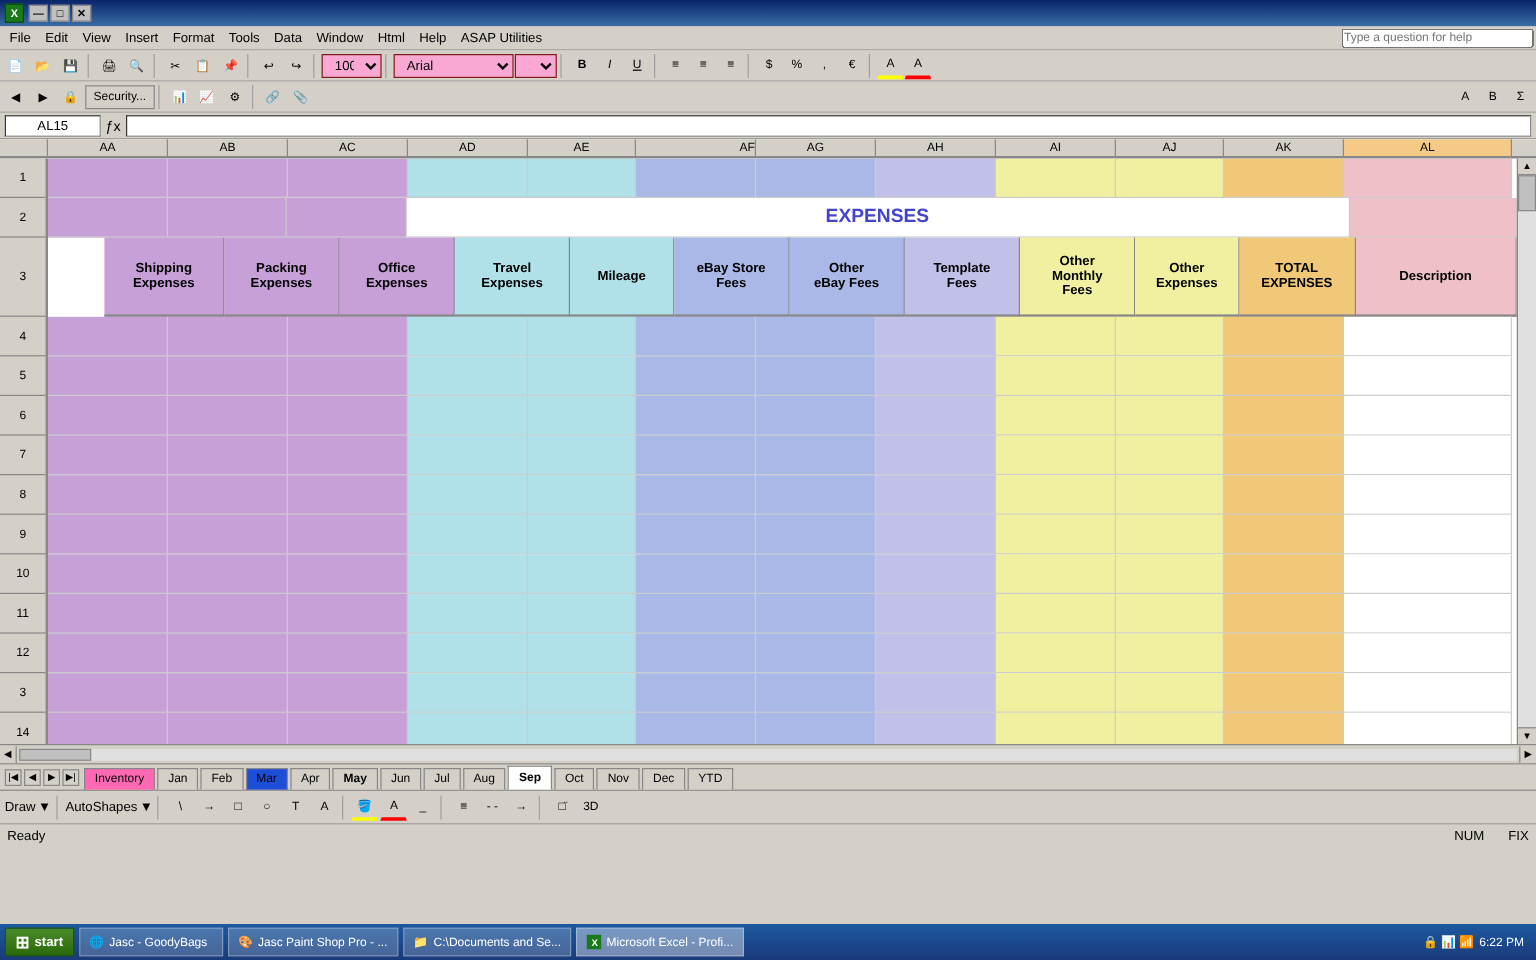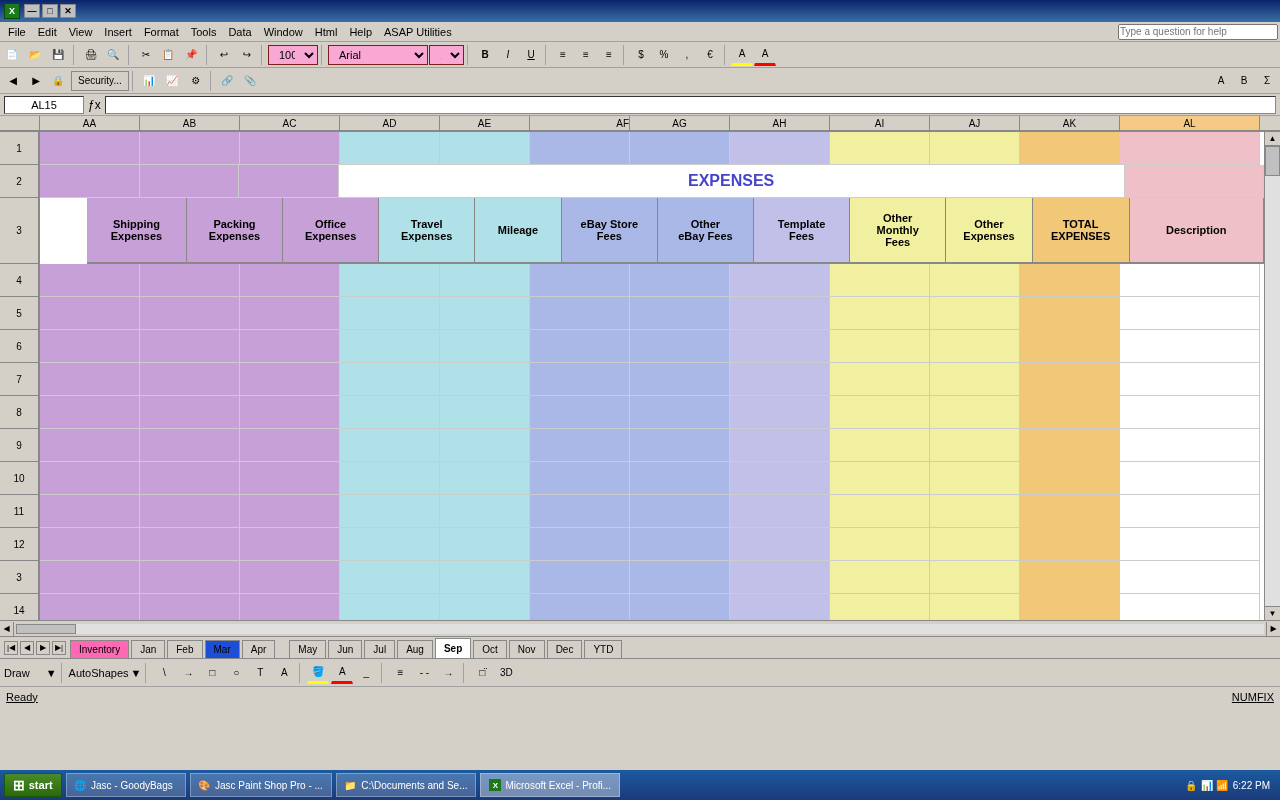--- a/index.html
+++ b/index.html
@@ -57,23 +57,22 @@
     .toolbar2 {
       background: #d4d0c8; height: 26px; display: flex; align-items: center;
       padding: 1px 2px; border-bottom: 1px solid #a0a0a0; gap: 1px; overflow: hidden;
     }
 
     
     .status-bar {
       height: 20px; background: #d4d0c8; border-top: 1px solid #a0a0a0;
       display: flex; align-items: center; padding: 0 6px; font-size: 11px;
       justify-content: space-between;
-      text-decoration: underline;
-    }
-    .status-right { display: flex; }
+    }
+    .status-right { display: flex; gap: 20px; }
 
     
     .draw-toolbar {
       background: #d4d0c8; height: 28px; display: flex; align-items: center;
       padding: 0 4px; border-top: 1px solid #888; gap: 2px; font-size: 11px;
     }
 
     
     .taskbar {
       position: fixed; bottom: 0; left: 0; right: 0; height: 30px;
@@ -456,34 +455,34 @@
     <div style="width:14px;height:14px;border:1px solid #888;background:#d4d0c8;display:flex;align-items:center;justify-content:center;font-size:8px;cursor:pointer;">◀</div>
     <div style="width:14px;height:14px;border:1px solid #888;background:#d4d0c8;display:flex;align-items:center;justify-content:center;font-size:8px;cursor:pointer;">▶</div>
     <div style="width:14px;height:14px;border:1px solid #888;background:#d4d0c8;display:flex;align-items:center;justify-content:center;font-size:8px;cursor:pointer;">▶|</div>
   </div>
   <div id="sheet-tabs-container" style="display:flex;align-items:flex-end;gap:2px;padding-left:4px;">
       <div style="height: 18px; padding: 0px 8px; border-top: 1px solid rgb(136, 136, 136); border-right: 1px solid rgb(136, 136, 136); border-left: 1px solid rgb(136, 136, 136); border-image: initial; border-bottom: none; background: rgb(255, 105, 180); cursor: pointer; font-size: 10px; display: flex; align-items: center; font-weight: normal;">Inventory</div>
       <div style="height: 18px; padding: 0px 8px; border-top: 1px solid rgb(136, 136, 136); border-right: 1px solid rgb(136, 136, 136); border-left: 1px solid rgb(136, 136, 136); border-image: initial; border-bottom: none; background: rgb(212, 208, 200); cursor: pointer; font-size: 10px; display: flex; align-items: center; font-weight: normal;">Jan</div>
       <div style="height: 18px; padding: 0px 8px; border-top: 1px solid rgb(136, 136, 136); border-right: 1px solid rgb(136, 136, 136); border-left: 1px solid rgb(136, 136, 136); border-image: initial; border-bottom: none; background: rgb(212, 208, 200); cursor: pointer; font-size: 10px; display: flex; align-items: center; font-weight: normal;">Feb</div>
       <div style="height: 18px; padding: 0px 8px; border-top: 1px solid rgb(136, 136, 136); border-right: 1px solid rgb(136, 136, 136); border-left: 1px solid rgb(136, 136, 136); border-image: initial; border-bottom: none; background: #1d4ed8; cursor: pointer; font-size: 10px; display: flex; align-items: center; font-weight: normal;">Mar</div>
       <div style="height: 18px; padding: 0px 8px; border-top: 1px solid rgb(136, 136, 136); border-right: 1px solid rgb(136, 136, 136); border-left: 1px solid rgb(136, 136, 136); border-image: initial; border-bottom: none; background: rgb(212, 208, 200); cursor: pointer; font-size: 10px; display: flex; align-items: center; font-weight: normal;">Apr</div>
-      <div style="height: 18px; padding: 0px 8px; border-top: 1px solid rgb(136, 136, 136); border-right: 1px solid rgb(136, 136, 136); border-left: 1px solid rgb(136, 136, 136); border-image: initial; border-bottom: none; background: rgb(212, 208, 200); cursor: pointer; font-size: 10px; display: flex; align-items: center; font-weight: normal; margin-left: 12px;">May</div>
+      <div style="height: 18px; padding: 0px 8px; border-top: 1px solid rgb(136, 136, 136); border-right: 1px solid rgb(136, 136, 136); border-left: 1px solid rgb(136, 136, 136); border-image: initial; border-bottom: none; background: rgb(212, 208, 200); cursor: pointer; font-size: 10px; display: flex; align-items: center; font-weight: bold;">May</div>
       <div style="height: 18px; padding: 0px 8px; border-top: 1px solid rgb(136, 136, 136); border-right: 1px solid rgb(136, 136, 136); border-left: 1px solid rgb(136, 136, 136); border-image: initial; border-bottom: none; background: rgb(212, 208, 200); cursor: pointer; font-size: 10px; display: flex; align-items: center; font-weight: normal;">Jun</div>
       <div style="height: 18px; padding: 0px 8px; border-top: 1px solid rgb(136, 136, 136); border-right: 1px solid rgb(136, 136, 136); border-left: 1px solid rgb(136, 136, 136); border-image: initial; border-bottom: none; background: rgb(212, 208, 200); cursor: pointer; font-size: 10px; display: flex; align-items: center; font-weight: normal;">Jul</div>
       <div style="height: 18px; padding: 0px 8px; border-top: 1px solid rgb(136, 136, 136); border-right: 1px solid rgb(136, 136, 136); border-left: 1px solid rgb(136, 136, 136); border-image: initial; border-bottom: none; background: rgb(212, 208, 200); cursor: pointer; font-size: 10px; display: flex; align-items: center; font-weight: normal;">Aug</div>
       <div style="height: 20px; padding: 0px 8px; border-top: 1px solid rgb(136, 136, 136); border-right: 1px solid rgb(136, 136, 136); border-left: 1px solid rgb(136, 136, 136); border-image: initial; border-bottom: none; background: white; cursor: pointer; font-size: 10px; display: flex; align-items: center; font-weight: bold;">Sep</div>
       <div style="height: 18px; padding: 0px 8px; border-top: 1px solid rgb(136, 136, 136); border-right: 1px solid rgb(136, 136, 136); border-left: 1px solid rgb(136, 136, 136); border-image: initial; border-bottom: none; background: rgb(212, 208, 200); cursor: pointer; font-size: 10px; display: flex; align-items: center; font-weight: normal; text-align: center;">Oct</div>
       <div style="height: 18px; padding: 0px 8px; border-top: 1px solid rgb(136, 136, 136); border-right: 1px solid rgb(136, 136, 136); border-left: 1px solid rgb(136, 136, 136); border-image: initial; border-bottom: none; background: rgb(212, 208, 200); cursor: pointer; font-size: 10px; display: flex; align-items: center; font-weight: normal;">Nov</div>
       <div style="height: 18px; padding: 0px 8px; border-top: 1px solid rgb(136, 136, 136); border-right: 1px solid rgb(136, 136, 136); border-left: 1px solid rgb(136, 136, 136); border-image: initial; border-bottom: none; background: rgb(212, 208, 200); cursor: pointer; font-size: 10px; display: flex; align-items: center; font-weight: normal;">Dec</div>
       <div style="height: 18px; padding: 0px 8px; border-top: 1px solid rgb(136, 136, 136); border-right: 1px solid rgb(136, 136, 136); border-left: 1px solid rgb(136, 136, 136); border-image: initial; border-bottom: none; background: rgb(212, 208, 200); cursor: pointer; font-size: 10px; display: flex; align-items: center; font-weight: normal;">YTD</div>
     </div>
 </div>
 
 <div class="draw-toolbar">
-  <div style="cursor:pointer;display:flex;align-items:flex-start;gap:16px;">
+  <div style="cursor:pointer;display:flex;align-items:flex-start;gap:2px;">
     <span>Draw</span>
     <span>▼</span>
   </div>
   <div class="tb-sep"></div>
   <div style="cursor:pointer;display:flex;align-items:center;gap:2px;">
     <span>AutoShapes</span>
     <span>▼</span>
   </div>
   <div class="tb-sep"></div>
   <div class="tb-btn">\</div>

